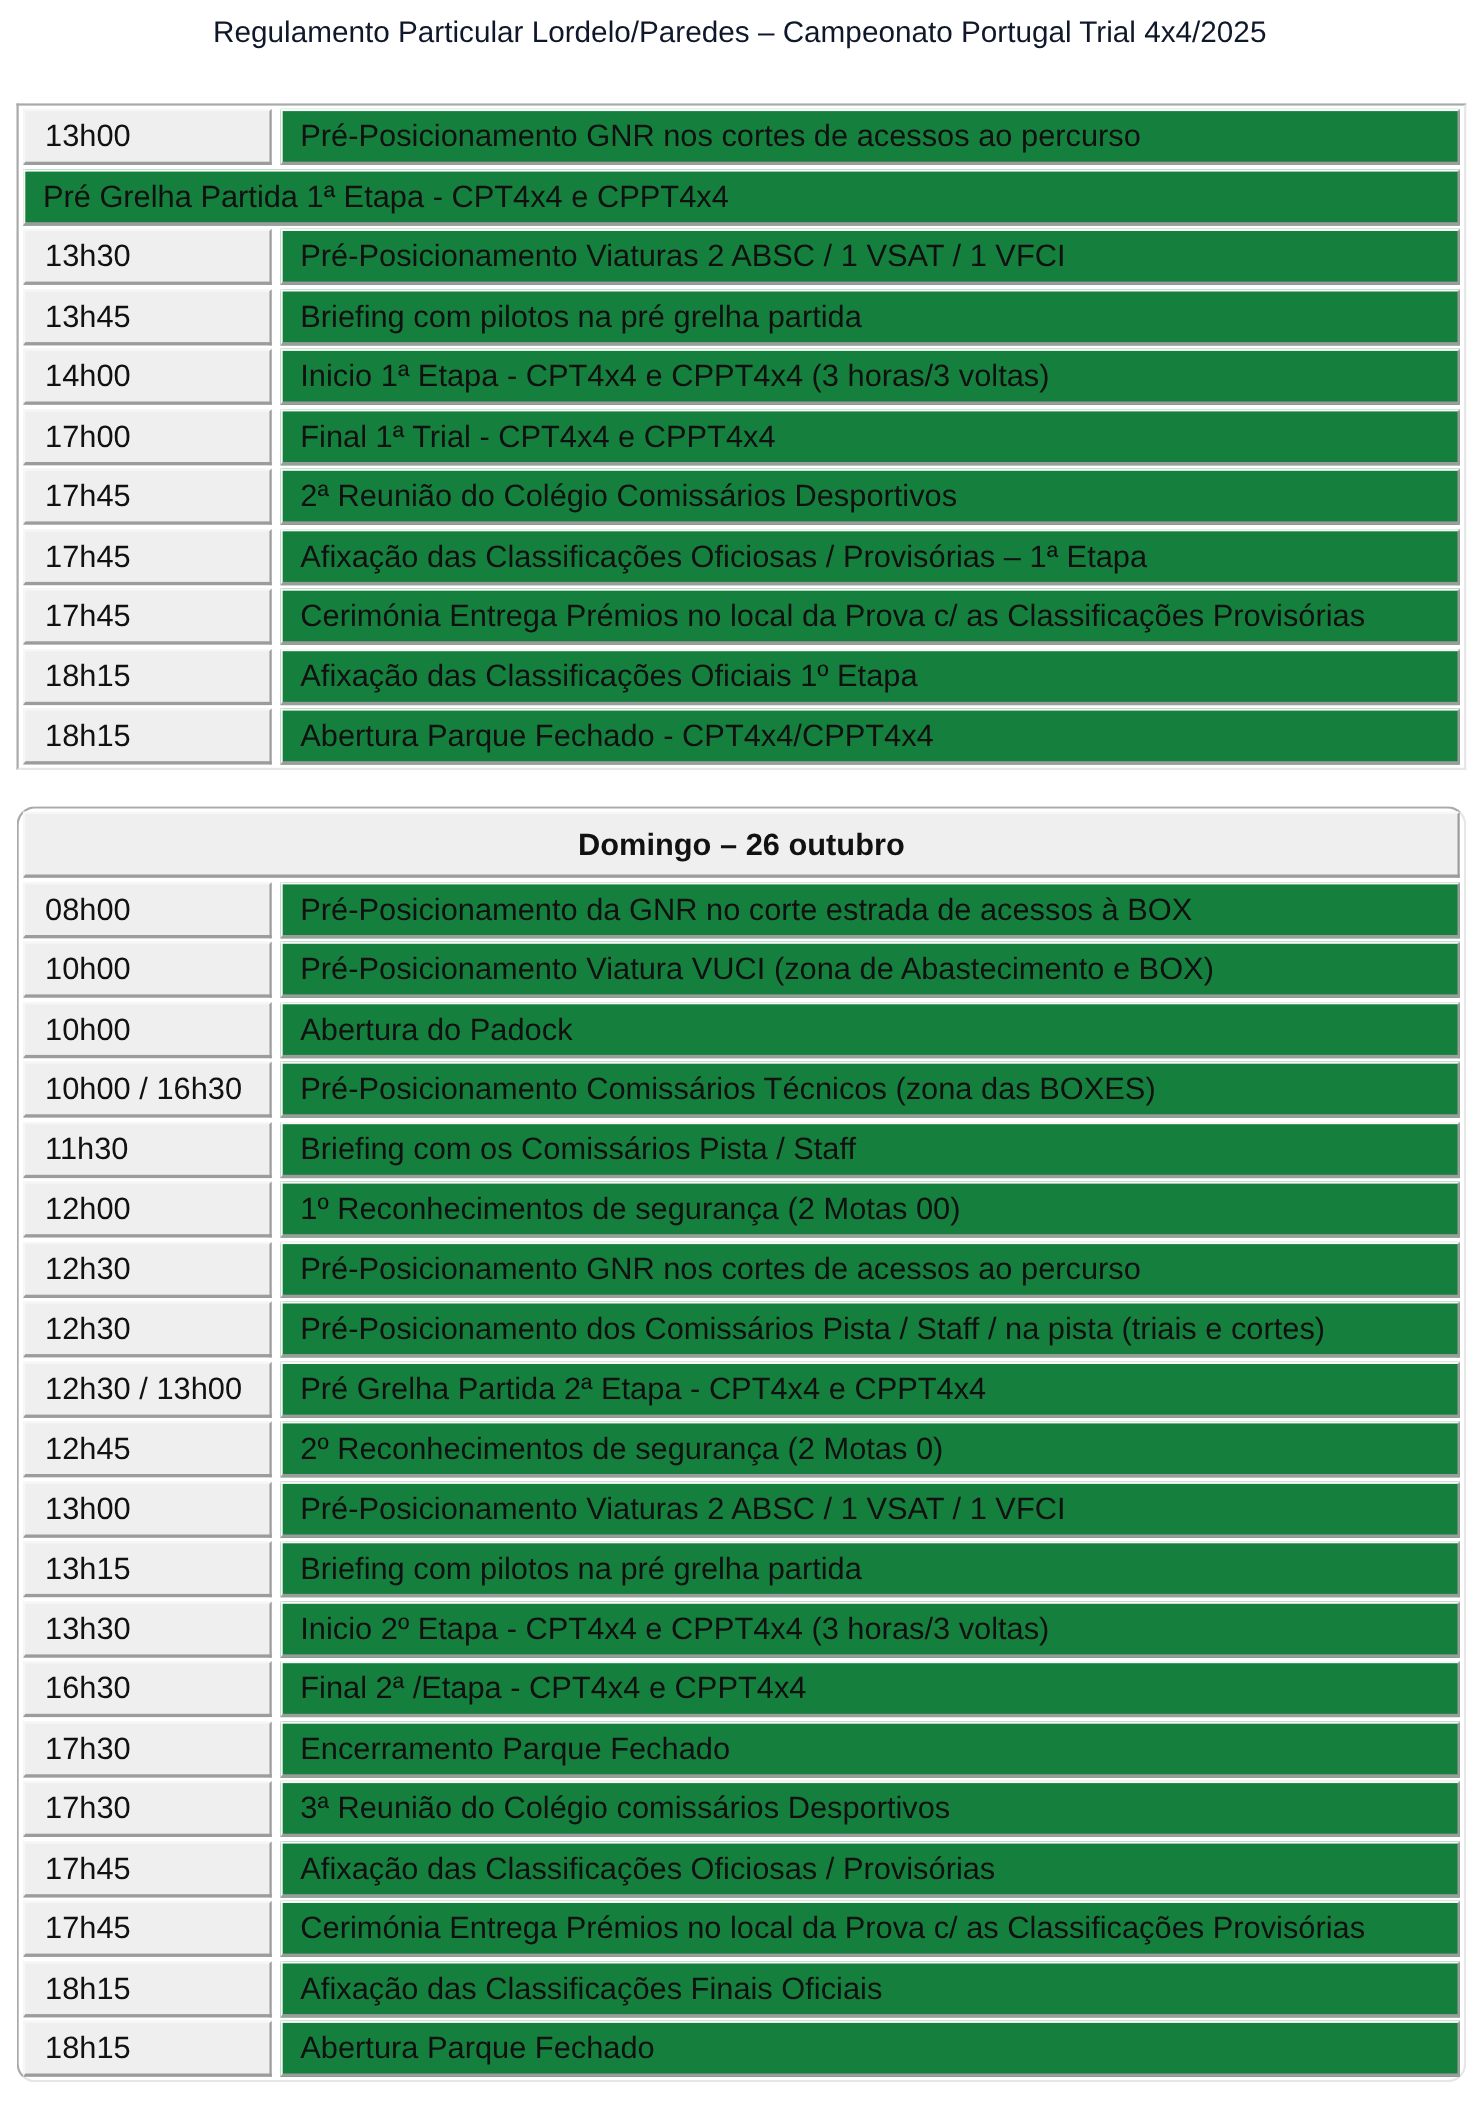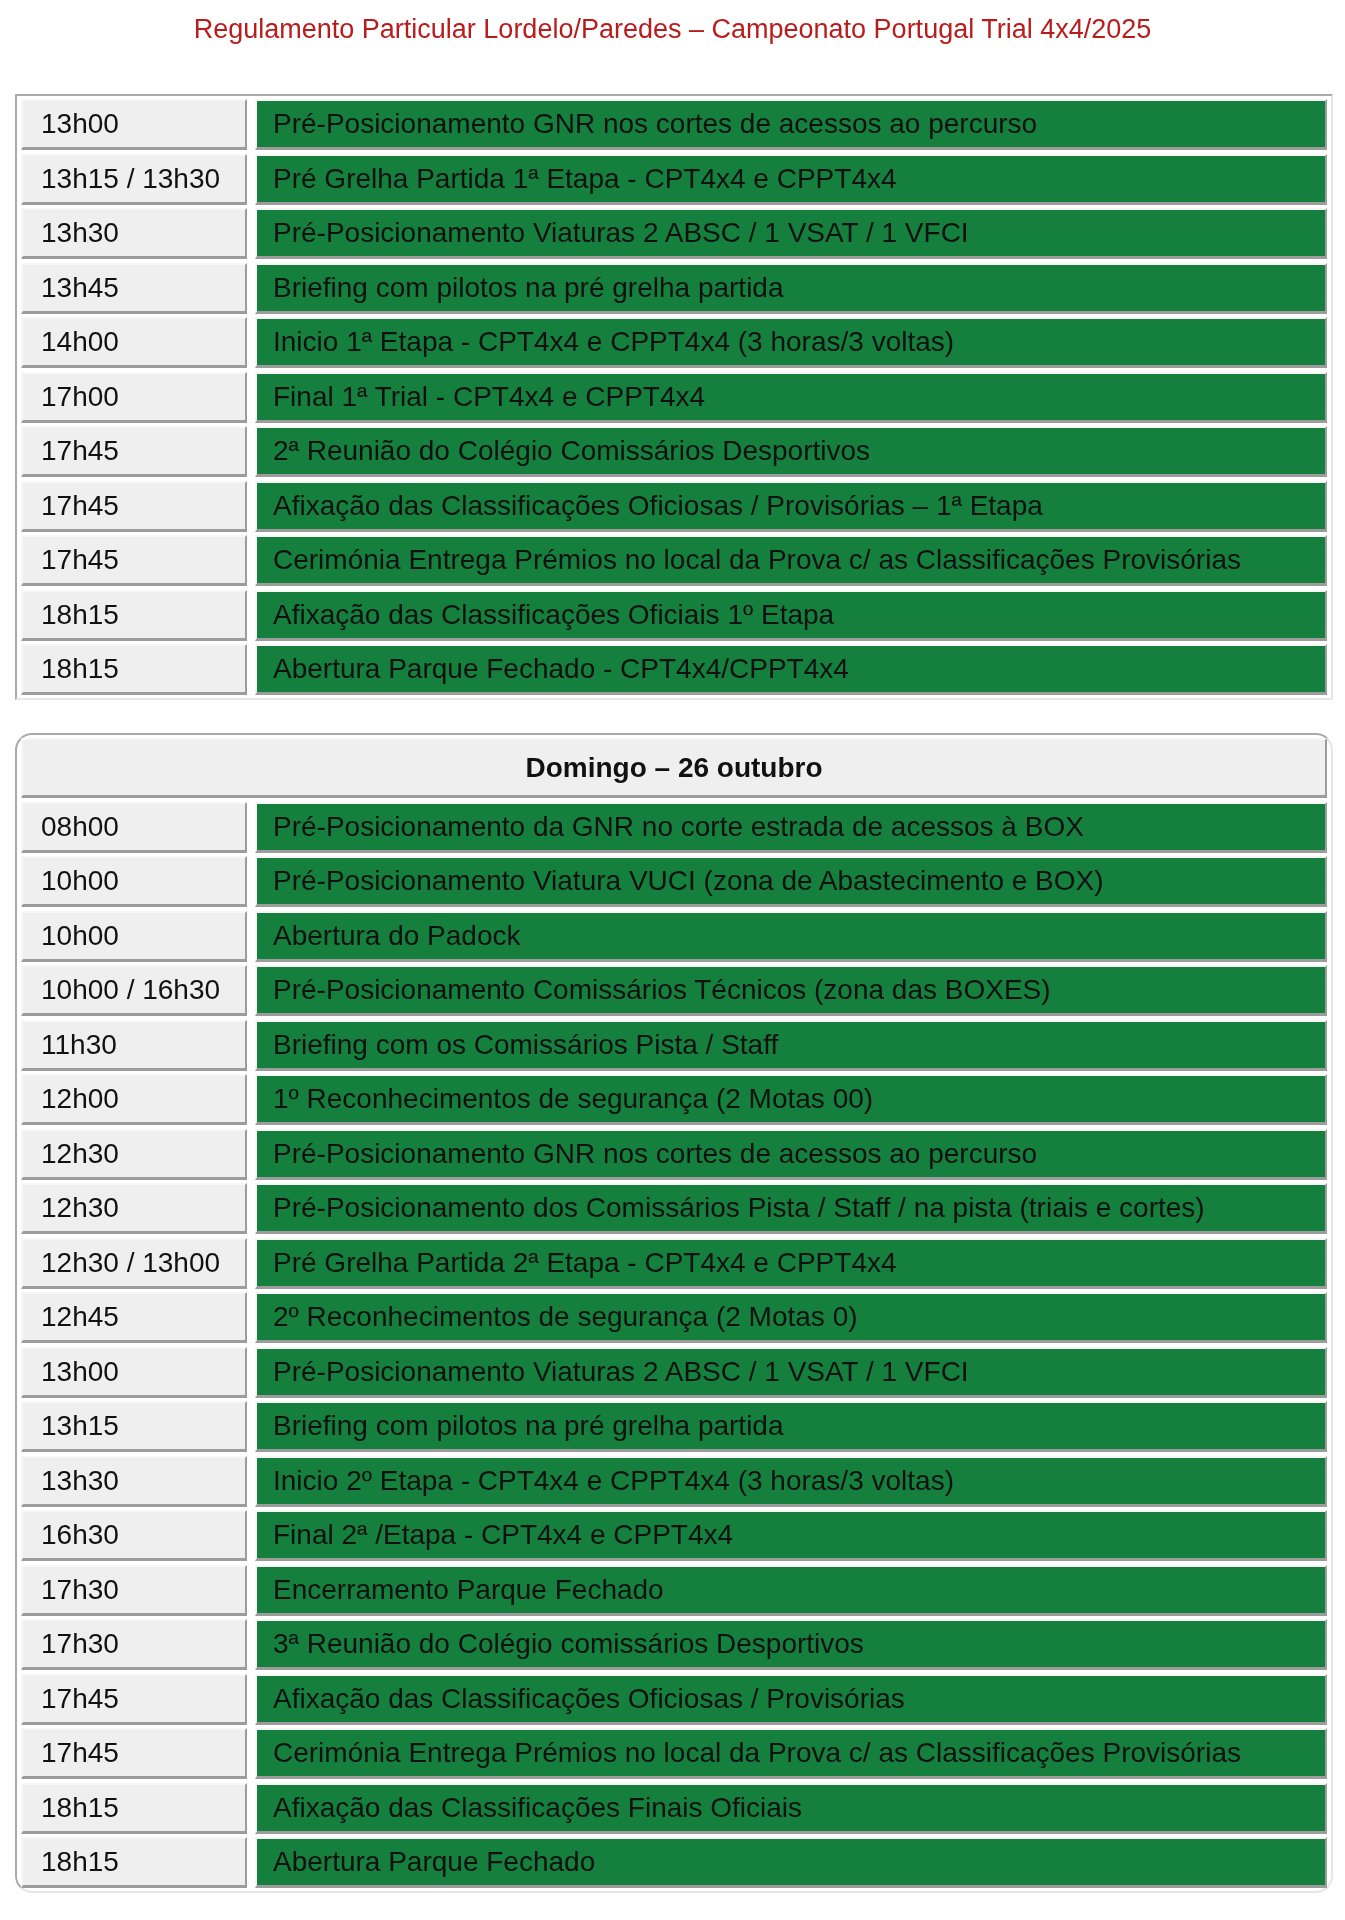--- a/index.html
+++ b/index.html
@@ -2,21 +2,21 @@
 <html><head>
 <meta charset="utf-8">
 <style>
   html, body { margin: 0; padding: 0; background: #ffffff; }
   body {
     width: 1345px; height: 1920px; position: relative; overflow: hidden;
     font-family: "Liberation Sans", "DejaVu Sans", sans-serif; color: #111;
   }
   .doc-title {
     position: absolute; left: 0; top: 14px; width: 1345px; text-align: center;
-    font-size: 27px; color: #b91c1c; letter-spacing: 0px;
+    font-size: 27px; color: #0f172a; letter-spacing: 0px;
   }
   .sched {
     position: absolute; left: 15px; width: 1318px;
     border-top: 2px solid #a9a9a9; border-left: 2px solid #a9a9a9;
     border-right: 2px solid #e6e6e6; border-bottom: 2px solid #e6e6e6;
     box-sizing: border-box; padding: 3px 4px 3px 4px; background: #fff;
   }
   #sched-sat { top: 94px; }
   #sched-sun { top: 733px; border-radius: 17px; }
   .row { display: flex; height: 51px; margin-bottom: 3.5px; }
@@ -41,21 +41,20 @@
 <body>
 
 <div class="doc-title">Regulamento Particular Lordelo/Paredes – Campeonato Portugal Trial 4x4/2025</div>
 
 <div class="sched" id="sched-sat">
     <div class="row">
       <div class="cell time">13h00</div>
       <div class="cell desc">Pré-Posicionamento GNR nos cortes de acessos ao percurso</div>
     </div>
     <div class="row">
-      <div class="cell time">13h15 / 13h30</div>
       <div class="cell desc">Pré Grelha Partida 1ª Etapa - CPT4x4 e CPPT4x4</div>
     </div>
     <div class="row">
       <div class="cell time">13h30</div>
       <div class="cell desc">Pré-Posicionamento Viaturas 2 ABSC / 1 VSAT / 1 VFCI</div>
     </div>
     <div class="row">
       <div class="cell time">13h45</div>
       <div class="cell desc">Briefing com pilotos na pré grelha partida</div>
     </div>

